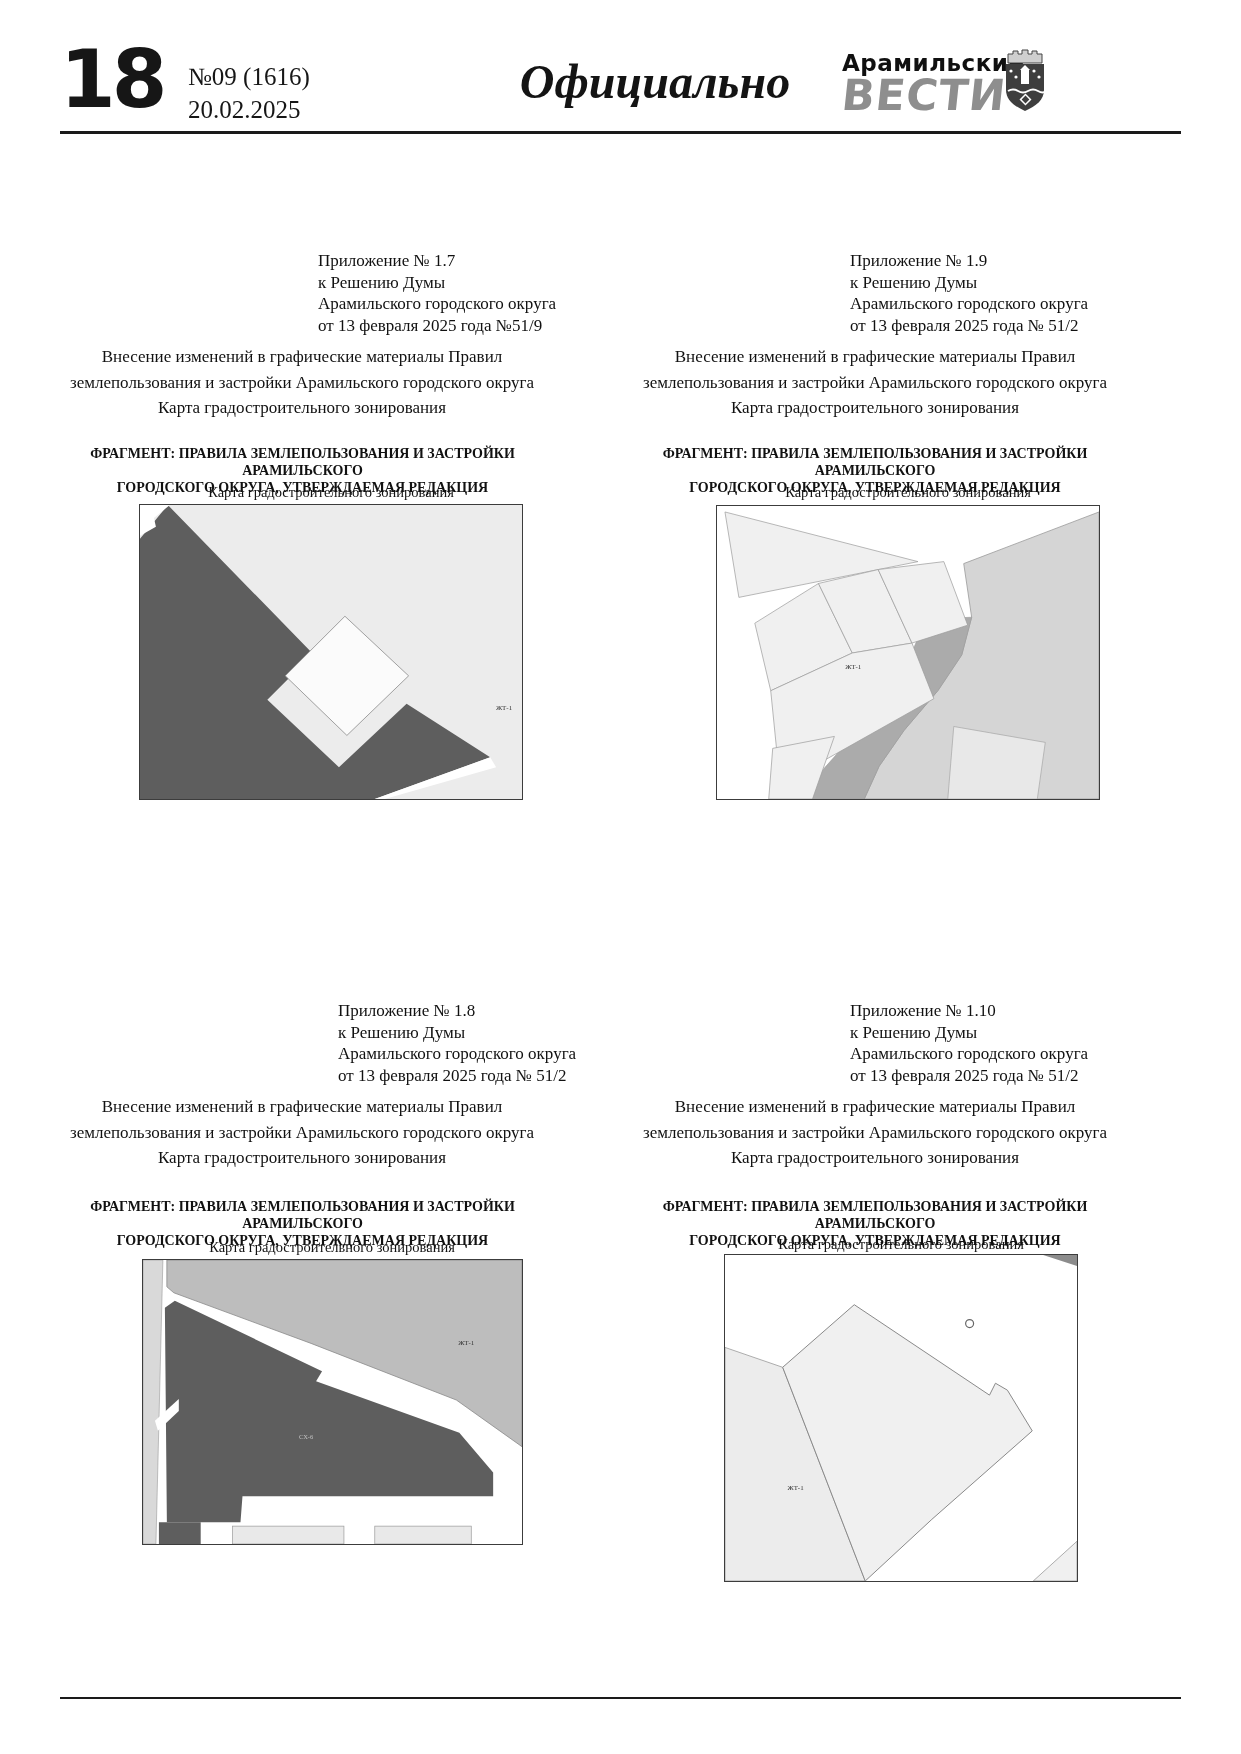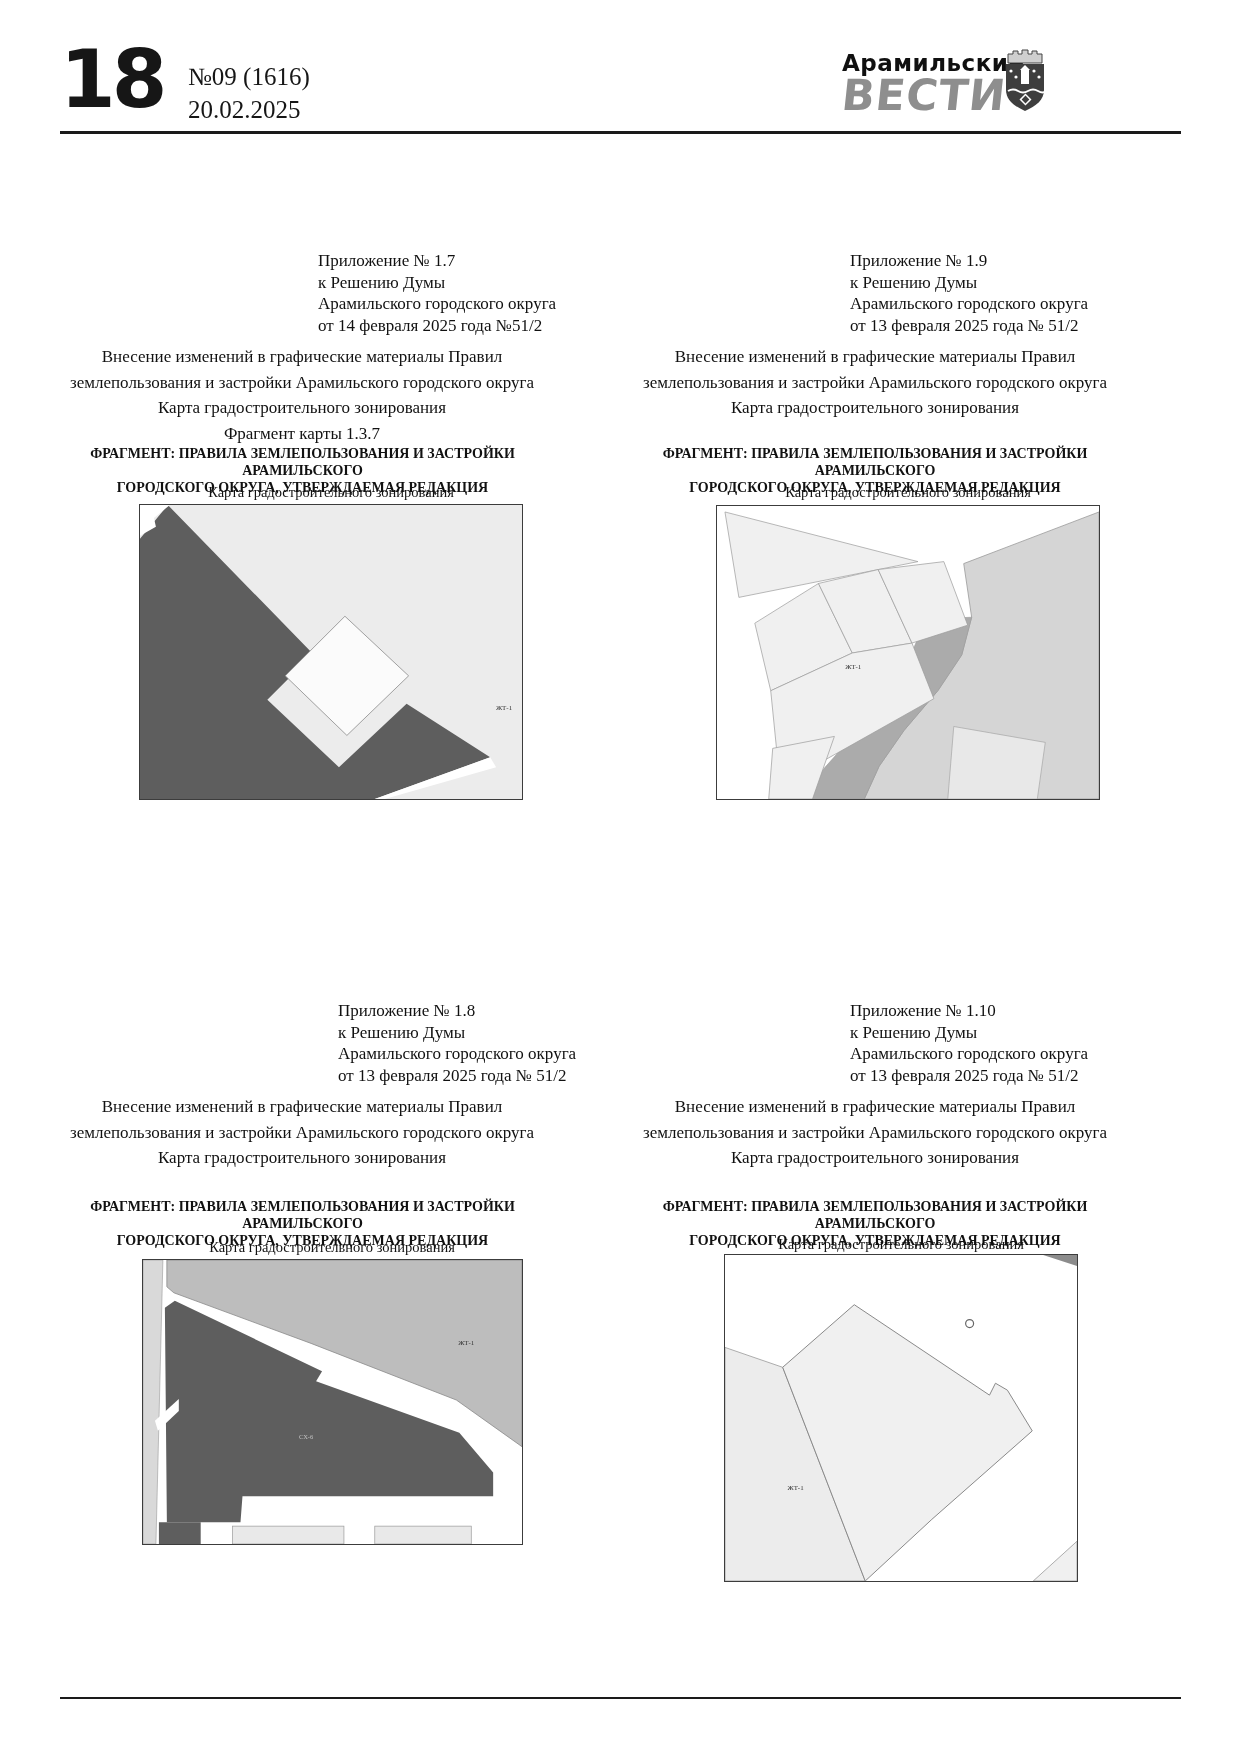--- a/index.html
+++ b/index.html
@@ -46,20 +46,21 @@
 </head>
 <body>
 
 <div class="page">
 
   <div class="pagenum">18</div>
   <div class="issue">
     <div>№09 (1616)</div>
     <div>20.02.2025</div>
   </div>
+  <div class="section-title">Официально</div>
   <div class="brand">
     <div class="brand-top">Арамильские</div>
     <div class="brand-bottom">ВЕСТИ</div>
   </div>
   <svg class="emblem" width="46" height="68" viewBox="0 0 46 68">
     <path d="M6 15 L6 6 L11 6 L11 3 L16 3 L16 6 L20 6 L20 2 L26 2 L26 6 L30 6 L30 3 L35 3 L35 6 L40 6 L40 15 Z" fill="#cfcfcf" stroke="#444" stroke-width="1"></path>
     <path d="M4 16 L42 16 L42 42 C42 52 34 58 23 63 C12 58 4 52 4 42 Z" fill="#3E3E3E"></path>
     <circle cx="9" cy="23" r="1.6" fill="#fff"></circle>
     <circle cx="14" cy="29" r="1.6" fill="#fff"></circle>
     <circle cx="32" cy="23" r="1.6" fill="#fff"></circle>
@@ -69,26 +70,25 @@
     <path d="M6 43 Q11 40 16 43 T26 43 T36 43 T44 43" stroke="#fff" stroke-width="2" fill="none"></path>
     <rect x="20" y="48" width="7" height="7" transform="rotate(45 23.5 51.5)" fill="none" stroke="#fff" stroke-width="1.5"></rect>
   </svg>
   <div class="rule top"></div>
 
   <section>
     <div class="appendix" style="left:318px; top:250px;">
       <div>Приложение № 1.7</div>
       <div>к Решению Думы</div>
       <div>Арамильского городского округа</div>
-      <div>от 14 февраля 2025 года №51/2</div>
+      <div>от 13 февраля 2025 года №51/9</div>
     </div>
     <div class="intro" style="left:57px; top:344px; width:490px;">
       <div>Внесение изменений в графические материалы Правил землепользования и застройки Арамильского городского округа</div>
       <div>Карта градостроительного зонирования</div>
-      <div>Фрагмент карты 1.3.7</div>
     </div>
     <div class="frag-head" style="left:60px; top:445px; width:485px;">
       <div>ФРАГМЕНТ: ПРАВИЛА ЗЕМЛЕПОЛЬЗОВАНИЯ И ЗАСТРОЙКИ АРАМИЛЬСКОГО</div>
       <div>ГОРОДСКОГО ОКРУГА, УТВЕРЖДАЕМАЯ РЕДАКЦИЯ</div>
     </div>
     <div class="map-caption" style="left:331px; top:484px;">Карта градостроительного зонирования</div>
     <div class="map-frame" style="left:139px; top:504px; width:384px; height:296px;">
       <svg viewBox="0 0 384 296" preserveAspectRatio="none">
         <rect x="0" y="0" width="384" height="296" fill="#ECECEC"></rect>
         <polygon points="28,0 174,150 128,196 200,264 268,200 352,254 236,296 0,296 0,34" fill="#5E5E5E"></polygon>

